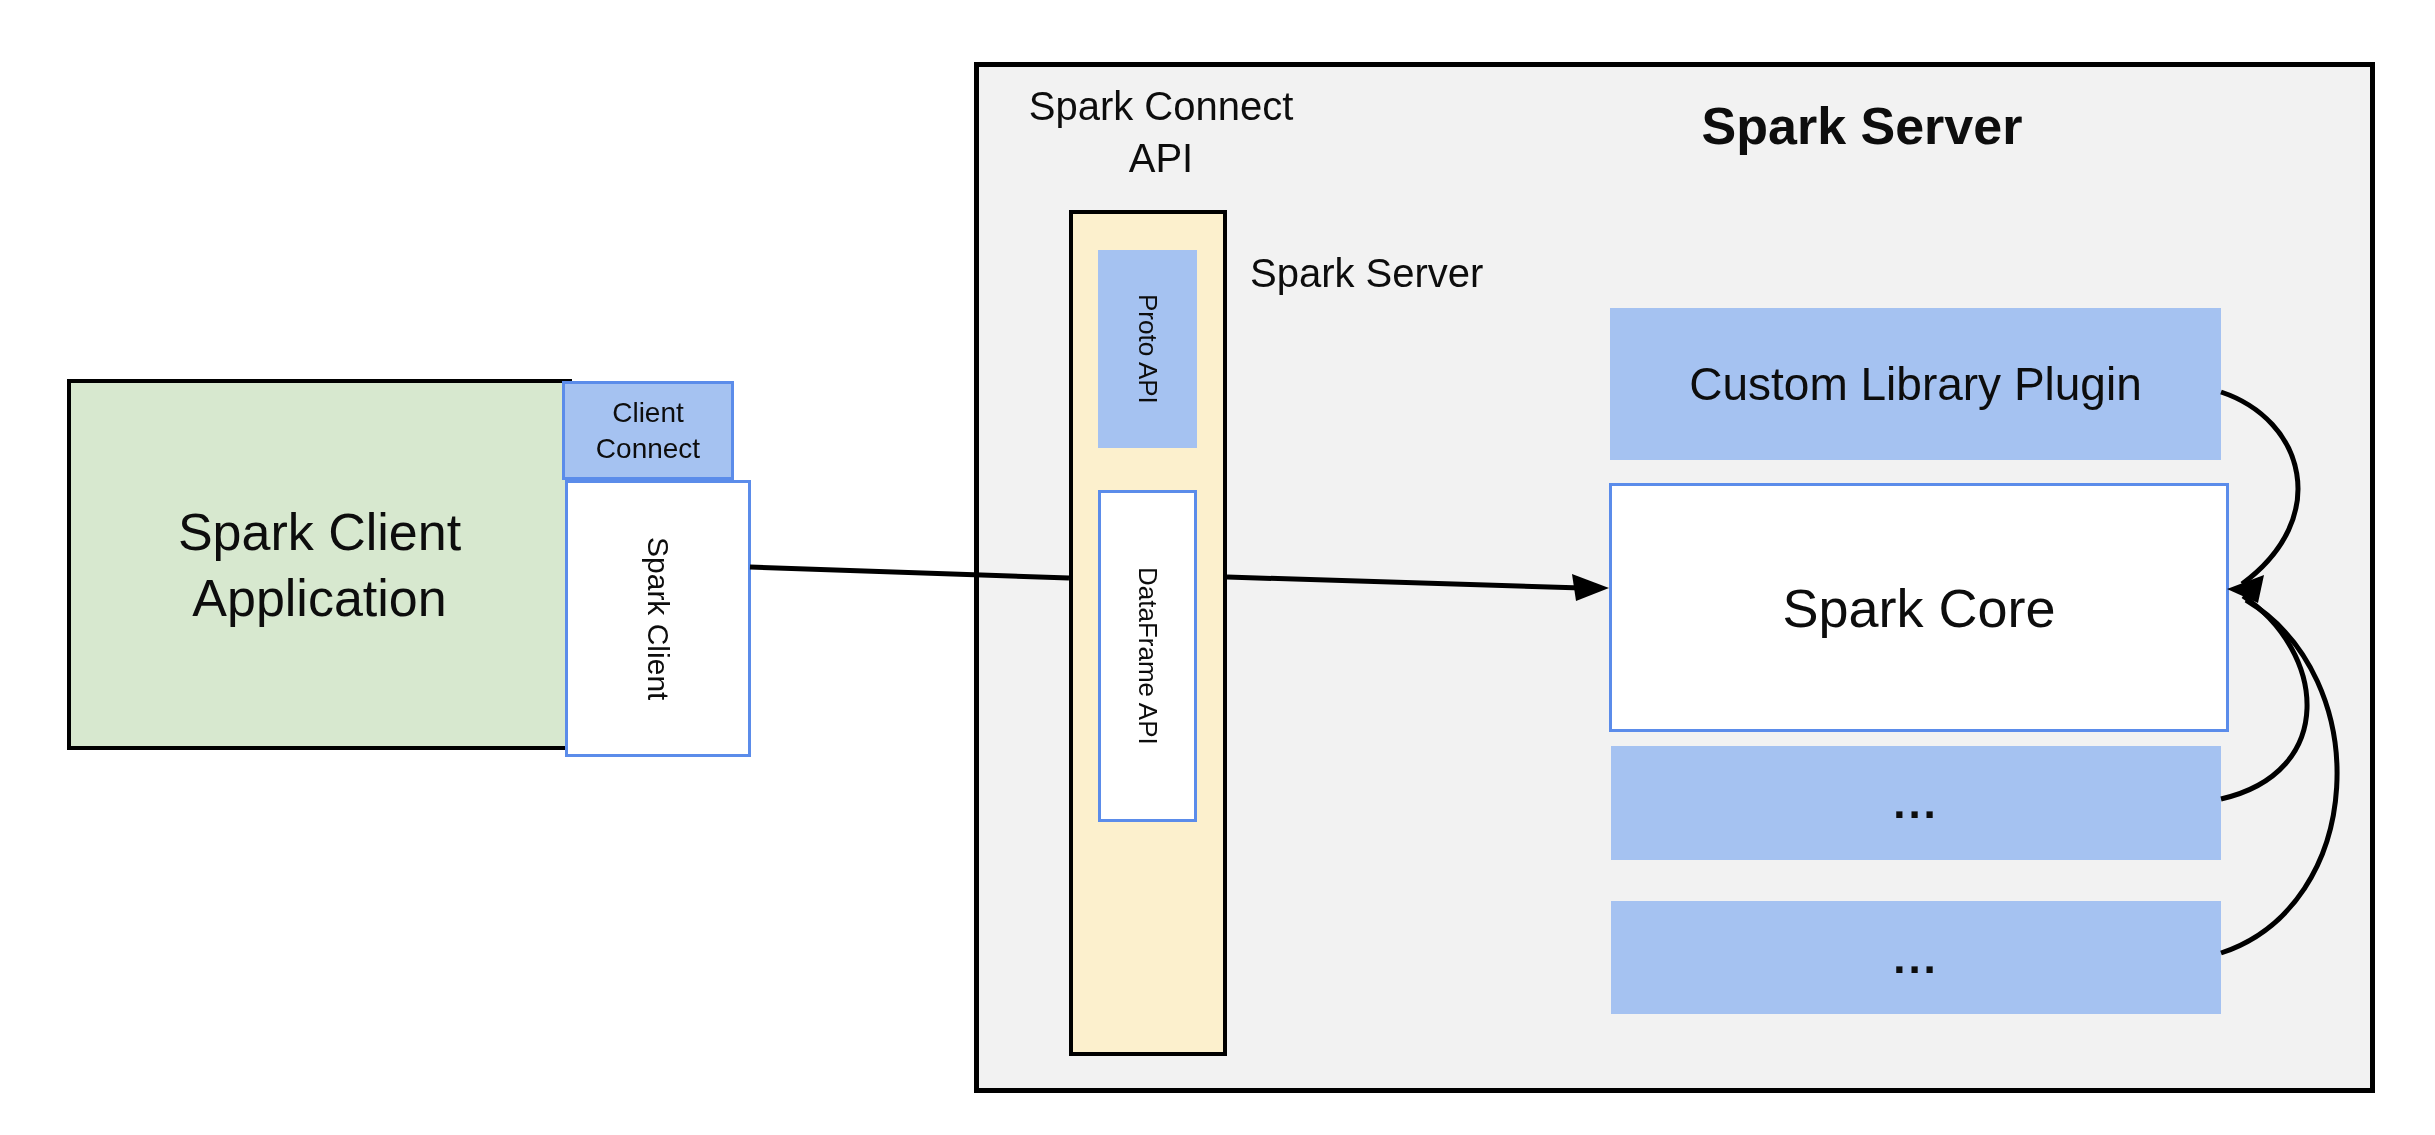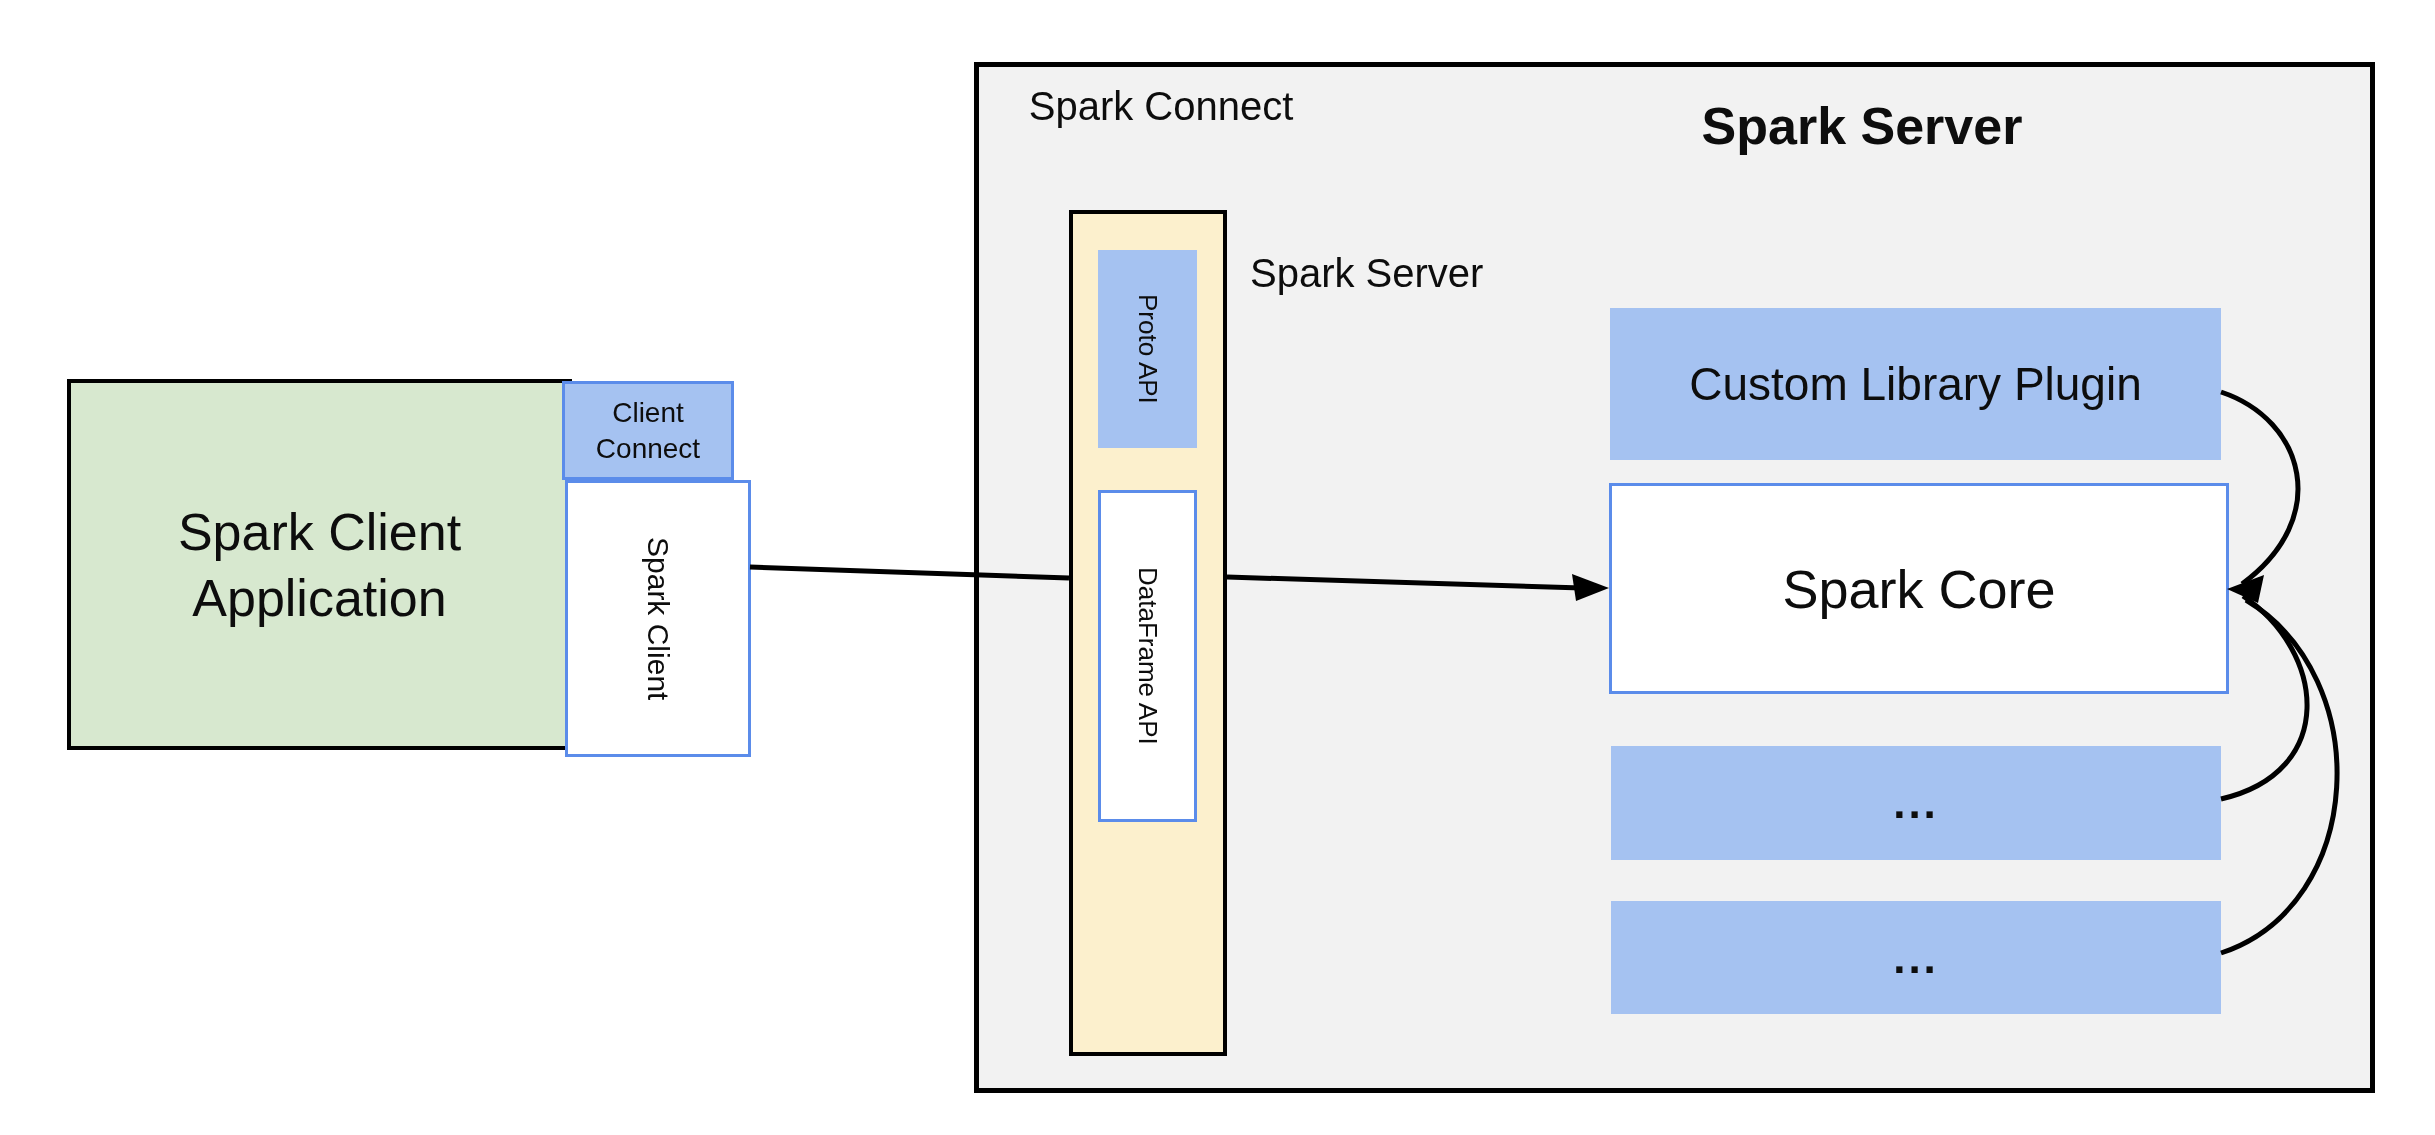--- a/index.html
+++ b/index.html
@@ -77,21 +77,21 @@
 
   
   .custom-plugin{
     left:1610px;top:280px;width:611px;height:152px;
     background:#a5c2f1;
     display:flex;align-items:center;justify-content:center;
     font-size:46px;
     margin-top:28px;
   }
   .spark-core{
-    left:1609px;top:483px;width:620px;height:211px;
+    left:1609px;top:483px;width:620px;height:249px;
     background:#ffffff;border:3px solid #5b8cea;
     display:flex;align-items:center;justify-content:center;
     font-size:54px;
   }
   .dots-box{
     left:1611px;width:610px;
     background:#a5c2f1;
     display:flex;align-items:center;justify-content:center;
     font-size:44px;font-weight:700;letter-spacing:3px;
   }
@@ -102,20 +102,21 @@
 </style>
 </head>
 <body>
 
 <div class="canvas">
 
   <div class="abs connect-container"></div>
 
   <div class="abs connect-label">
     <div>Spark Connect</div>
+    <div>API</div>
   </div>
 
   <div class="abs server-title">Spark Server</div>
 
   <div class="abs client-app">
     <div>
       <div>Spark Client</div>
       <div>Application</div>
     </div>
   </div>

